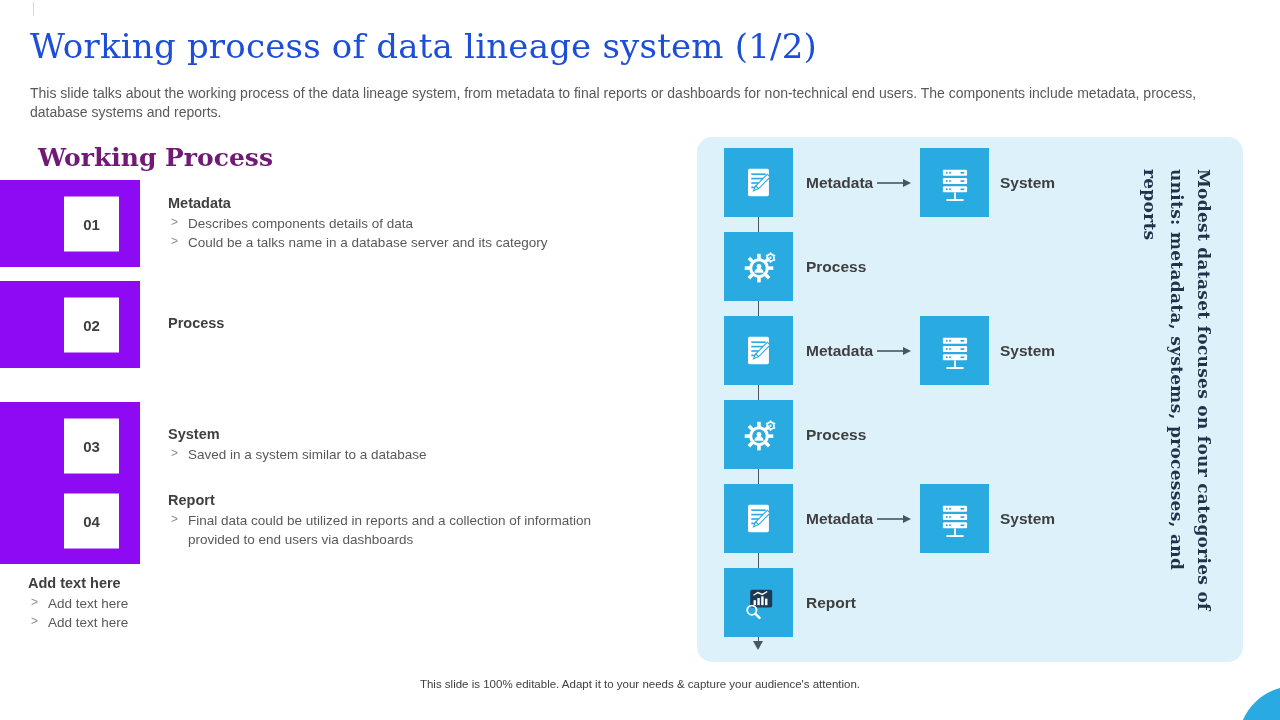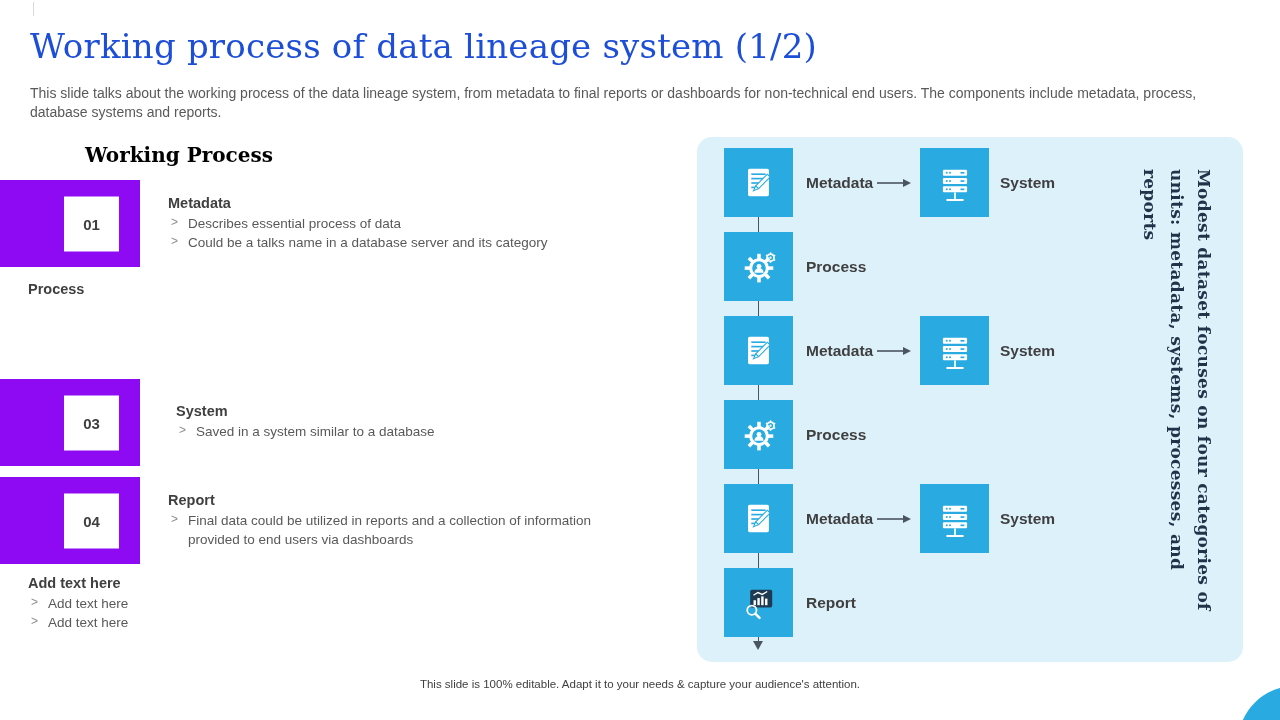--- a/index.html
+++ b/index.html
@@ -14,21 +14,21 @@
     font-family:"DejaVu Serif",serif;font-weight:400;font-size:34px;color:#1d4ed8;
     letter-spacing:0.2px;
   }
   .subtitle{
     position:absolute;left:30px;top:84px;width:1200px;
     font-size:14px;color:#595959;line-height:1.35;
   }
   
   .wp-heading{
     position:absolute;left:38px;top:143px;
-    font-family:"DejaVu Serif",serif;font-weight:700;font-size:20px;color:#000000;margin-left:47px;
+    font-family:"DejaVu Serif",serif;font-weight:700;font-size:25px;color:#701a75;
   }
   .item{position:absolute;left:0;display:flex;align-items:center;}
   .block{
     width:140px;height:87px;background:#8E0AF2;position:relative;flex:none;text-align:center;
   }
   .numbox{
     position:absolute;left:64px;top:50%;transform:translateY(-50%);
     width:55px;height:55px;background:#ffffff;
     display:flex;align-items:center;justify-content:center;
     font-weight:700;font-size:15px;color:#3f3f3f;
@@ -93,33 +93,36 @@
 
   <div class="wp-heading">Working Process</div>
 
   <div class="item" style="top:180px;">
     <div class="block">
       <div class="numbox">01</div>
     </div>
     <div class="itext">
       <h4>Metadata</h4>
       <ul>
-        <li>Describes essential process of data</li>
+        <li>Describes components details of data</li>
         <li>Could be a talks name in a database server and its category</li>
       </ul>
     </div>
   </div>
 
   <div class="item" style="top:281px;">
+    <div class="block">
+      <div class="numbox">02</div>
+    </div>
     <div class="itext">
       <h4>Process</h4>
     </div>
   </div>
 
-  <div class="item" style="top:379px;gap:8px;">
+  <div class="item" style="top:402px;">
     <div class="block">
       <div class="numbox">03</div>
     </div>
     <div class="itext">
       <h4>System</h4>
       <ul>
         <li>Saved in a system similar to a database</li>
       </ul>
     </div>
   </div>

